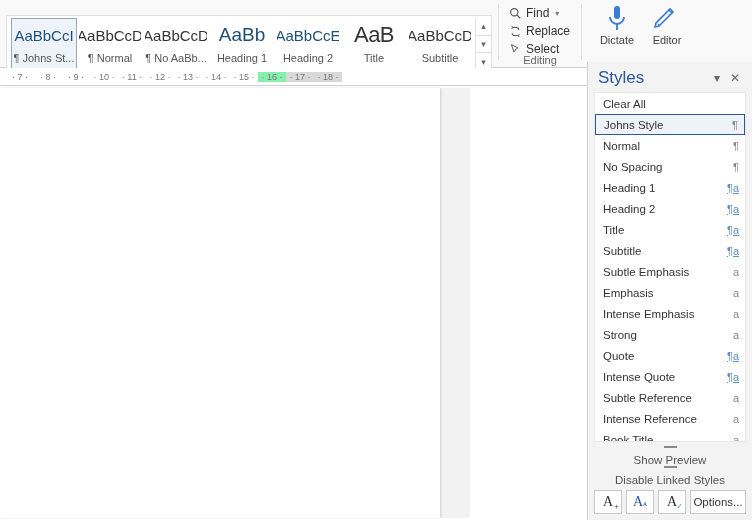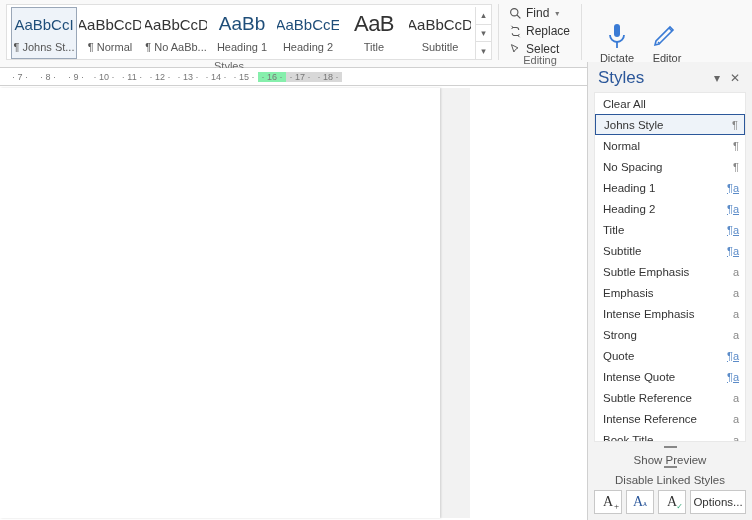--- a/index.html
+++ b/index.html
@@ -1,18 +1,18 @@
 <!DOCTYPE html>
 <html><head>
 <meta charset="utf-8">
 <style>
   * { box-sizing: border-box; }
   body { margin: 0; font-family: "Segoe UI", Arial, sans-serif; font-size: 12px; color: #333; background: #fff; overflow: hidden; width: 752px; height: 520px; position: relative; }
   .ribbon { display: flex; height: 68px; border-bottom: 1px solid #d0d0d0; background: #f9f9f9; }
-  .styles-gallery { display: flex; align-items: flex-start; padding: 2px 0 0 4px; background: #fff; border: 1px solid #e0e0e0; height: 56px; margin: 2px 0 0 2px; position: relative; }
+  .styles-gallery { display: flex; align-items: flex-start; padding: 2px 0 0 4px; background: #fff; border: 1px solid #e0e0e0; height: 56px; margin: 13px 0 0 2px; position: relative; }
   .style-item { width: 66px; height: 52px; display: flex; flex-direction: column; justify-content: center; align-items: center; cursor: default; border: 1px solid transparent; }
   .style-item.selected { border: 1px solid #9aa7b8; background: #eef3f9; }
   .style-preview { font-size: 15px; height: 28px; display: flex; align-items: center; justify-content: center; white-space: nowrap; overflow: hidden; width: 62px; }
   .style-preview.blue { color: #1f4e79; font-family: "Calibri Light", sans-serif; }
   .style-preview.title { font-size: 22px; letter-spacing: -0.5px; }
   .style-preview.h1 { font-size: 19px; }
   .style-name { font-size: 11px; color: #555; height: 18px; display: flex; align-items: center; justify-content: center; white-space: nowrap; overflow: hidden; width: 62px; }
   .gallery-scroll { width: 16px; height: 52px; display: flex; flex-direction: column; border-left: 1px solid #e0e0e0; margin-left: 2px; }
   .scroll-btn { flex: 1; display: flex; align-items: center; justify-content: center; font-size: 9px; color: #666; border-bottom: 1px solid #e0e0e0; }
   .scroll-btn:last-child { border-bottom: none; }
@@ -122,21 +122,21 @@
             <path d="M3 2l3 9 2-3 3-2z" fill="none" stroke="#555" stroke-width="1.2"></path>
           </svg>
         </span>
       <span>Select</span>
     </div>
     <div class="editing-label">Editing</div>
   </div>
   <div class="ribbon-sep"></div>
 </div>
 
-<div style="position:absolute;top:18px;left:592px;display:flex">
+<div style="position:absolute;top:0;left:592px;display:flex">
   <div class="dictate-btn">
     <span class="big-icon">
         <svg width="24" height="28" viewBox="0 0 24 28">
           <rect x="9" y="2" width="6" height="13" rx="3" fill="#3a7bd5"></rect>
           <path d="M5 13a7 7 0 0014 0" fill="none" stroke="#3a7bd5" stroke-width="1.8"></path>
           <line x1="12" y1="20" x2="12" y2="26" stroke="#3a7bd5" stroke-width="1.8"></line>
         </svg>
       </span>
     <span class="btn-label">Dictate</span>
   </div>

